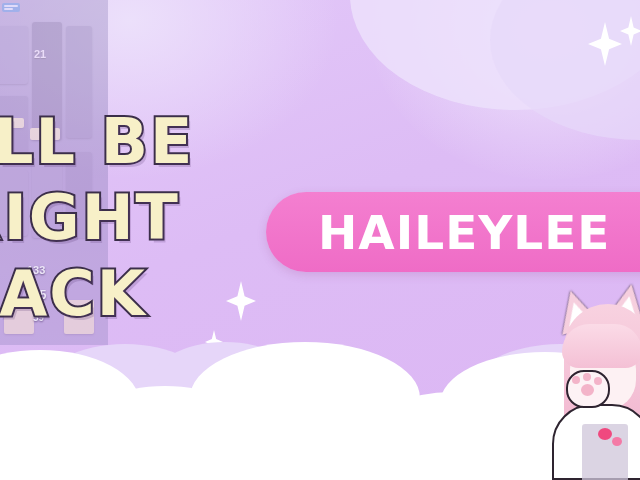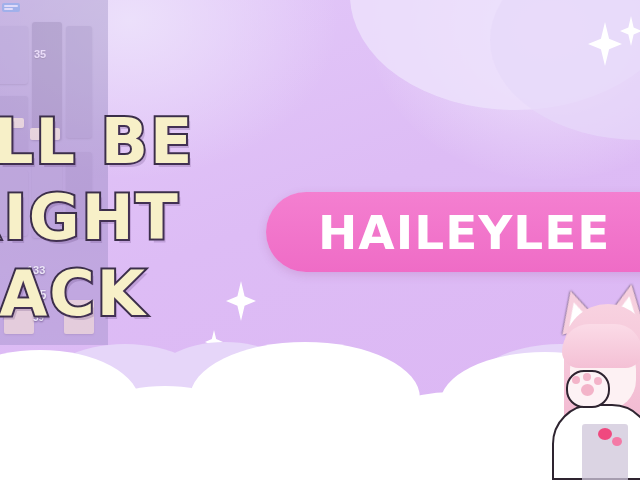--- a/index.html
+++ b/index.html
@@ -219,21 +219,21 @@
     <div class="cap-tile" style="left:66px;top:26px;width:26px;height:112px;"></div>
     <div class="cap-tile lt" style="left:32px;top:152px;width:30px;height:86px;"></div>
     <div class="cap-tile" style="left:66px;top:152px;width:26px;height:86px;"></div>
     <div class="cap-tile lt" style="left:-16px;top:170px;width:44px;height:66px;"></div>
 
     <div class="cap-tile cream" style="left:4px;top:118px;width:20px;height:10px;"></div>
     <div class="cap-tile cream" style="left:30px;top:128px;width:30px;height:12px;"></div>
     <div class="cap-tile cream" style="left:4px;top:300px;width:30px;height:34px;"></div>
     <div class="cap-tile cream" style="left:64px;top:300px;width:30px;height:34px;"></div>
 
-    <div class="cap-num" style="left:34px;top:48px;font-size:11px;">35</div>
+    <div class="cap-num" style="left:34px;top:48px;font-size:11px;">21</div>
   </div>
 
   <div class="stat" style="left:27px;top:264px;font-size:11px;">133</div>
   <div class="stat" style="left:33px;top:288px;font-size:12px;">65</div>
   <div class="stat" style="left:33px;top:312px;font-size:10px;">59</div>
 
   <div class="headline">
     <span class="ln ln1">I'LL BE</span>
     <span class="ln ln2">RIGHT</span>
     <span class="ln ln3">BACK</span>

